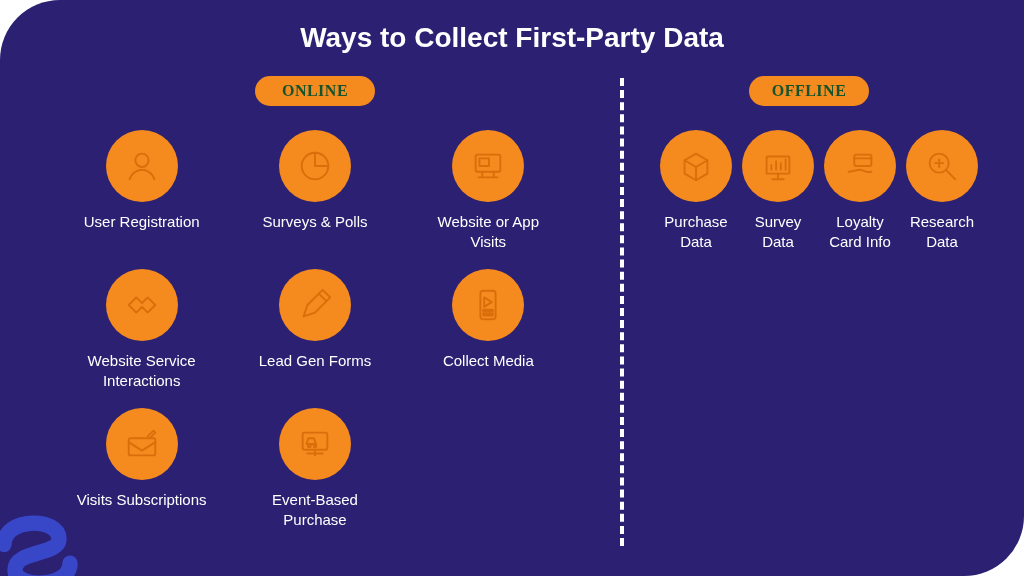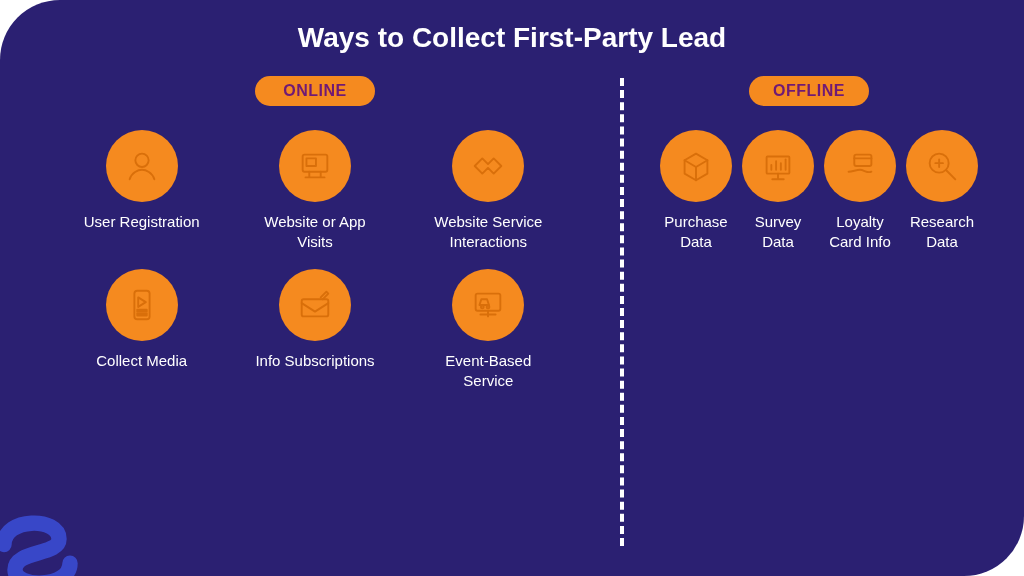--- a/index.html
+++ b/index.html
@@ -36,27 +36,28 @@
   }
   .col-offline {
     width: 424px;
     padding: 0 66px 0 60px;
   }
   .pill {
     display: block;
     width: 120px;
     margin: 6px auto 24px auto;
     background: #f58a1f;
-    color: #701a75;
+    color: #14532d;
     font-weight: 700;
     font-size: 16px;
     text-align: center;
     padding: 6px 0;
     border-radius: 999px;
     letter-spacing: 0.5px;
+    font-family: Liberation Serif, serif;
   }
   .grid {
     display: grid;
     gap: 18px 10px;
   }
   .grid-4 { grid-template-columns: repeat(3, 1fr); }
   .grid-2 { grid-template-columns: repeat(4, 1fr); }
   .item {
     display: flex;
     flex-direction: column;
@@ -104,38 +105,47 @@
     height: 110px;
     opacity: 0.85;
   }
   .logo-mark svg { width: 100%; height: 100%; }
 </style>
 </head>
 <body>
 
 <div class="canvas">
 
-  <h1 class="title">Ways to Collect First-Party Lead</h1>
+  <h1 class="title">Ways to Collect First-Party Data</h1>
 
   <div class="content">
 
     <div class="col-online">
       <div class="pill">ONLINE</div>
       <div class="grid grid-4">
 
         <div class="item">
           <div class="icon-circle">
             <svg viewBox="0 0 40 40">
                 <circle cx="20" cy="14" r="7"></circle>
                 <path d="M7 34c2-7 9-10 13-10s11 3 13 10"></path>
               </svg>
           </div>
           <div class="item-label">User Registration</div>
         </div>
 
+        <div class="item">
+          <div class="icon-circle">
+            <svg viewBox="0 0 40 40">
+                <circle cx="20" cy="20" r="14"></circle>
+                <path d="M20 6v14h14"></path>
+              </svg>
+          </div>
+          <div class="item-label">Surveys &amp; Polls</div>
+        </div>
 
         <div class="item">
           <div class="icon-circle">
             <svg viewBox="0 0 40 40">
                 <rect x="7" y="8" width="26" height="18" rx="2"></rect>
                 <path d="M14 26v6M26 26v6M10 32h20"></path>
                 <rect x="11" y="12" width="10" height="8"></rect>
               </svg>
           </div>
           <div class="item-label">Website or App Visits</div>
@@ -143,20 +153,29 @@
 
         <div class="item">
           <div class="icon-circle">
             <svg viewBox="0 0 40 40">
                 <path d="M6 20l8-8 6 6 6-6 8 8-8 8-6-6-6 6z"></path>
               </svg>
           </div>
           <div class="item-label">Website Service Interactions</div>
         </div>
 
+        <div class="item">
+          <div class="icon-circle">
+            <svg viewBox="0 0 40 40">
+                <path d="M8 32l4-12L28 4l8 8-16 16-12 4z"></path>
+                <path d="M24 8l8 8"></path>
+              </svg>
+          </div>
+          <div class="item-label">Lead Gen Forms</div>
+        </div>
 
         <div class="item">
           <div class="icon-circle">
             <svg viewBox="0 0 40 40">
                 <rect x="12" y="5" width="16" height="30" rx="3"></rect>
                 <path d="M16 12l8 5-8 5z"></path>
                 <rect x="15" y="25" width="10" height="2"></rect>
                 <rect x="15" y="29" width="10" height="2"></rect>
               </svg>
           </div>
@@ -164,34 +183,34 @@
         </div>
 
         <div class="item">
           <div class="icon-circle">
             <svg viewBox="0 0 40 40">
                 <rect x="6" y="14" width="28" height="18" rx="2"></rect>
                 <path d="M6 18l14 9 14-9"></path>
                 <path d="M26 12l6-6 2 2-6 6"></path>
               </svg>
           </div>
-          <div class="item-label">Info Subscriptions</div>
+          <div class="item-label">Visits Subscriptions</div>
         </div>
 
         <div class="item">
           <div class="icon-circle">
             <svg viewBox="0 0 40 40">
                 <rect x="7" y="8" width="26" height="18" rx="2"></rect>
                 <path d="M12 30h16M20 26v6"></path>
                 <path d="M13 14h6l2 6h-10z"></path>
                 <circle cx="14" cy="22" r="1.5"></circle>
                 <circle cx="20" cy="22" r="1.5"></circle>
               </svg>
           </div>
-          <div class="item-label">Event-Based Service</div>
+          <div class="item-label">Event-Based Purchase</div>
         </div>
 
       </div>
     </div>
 
     <div class="col-offline">
       <div class="pill">OFFLINE</div>
       <div class="grid grid-2">
 
         <div class="item">

